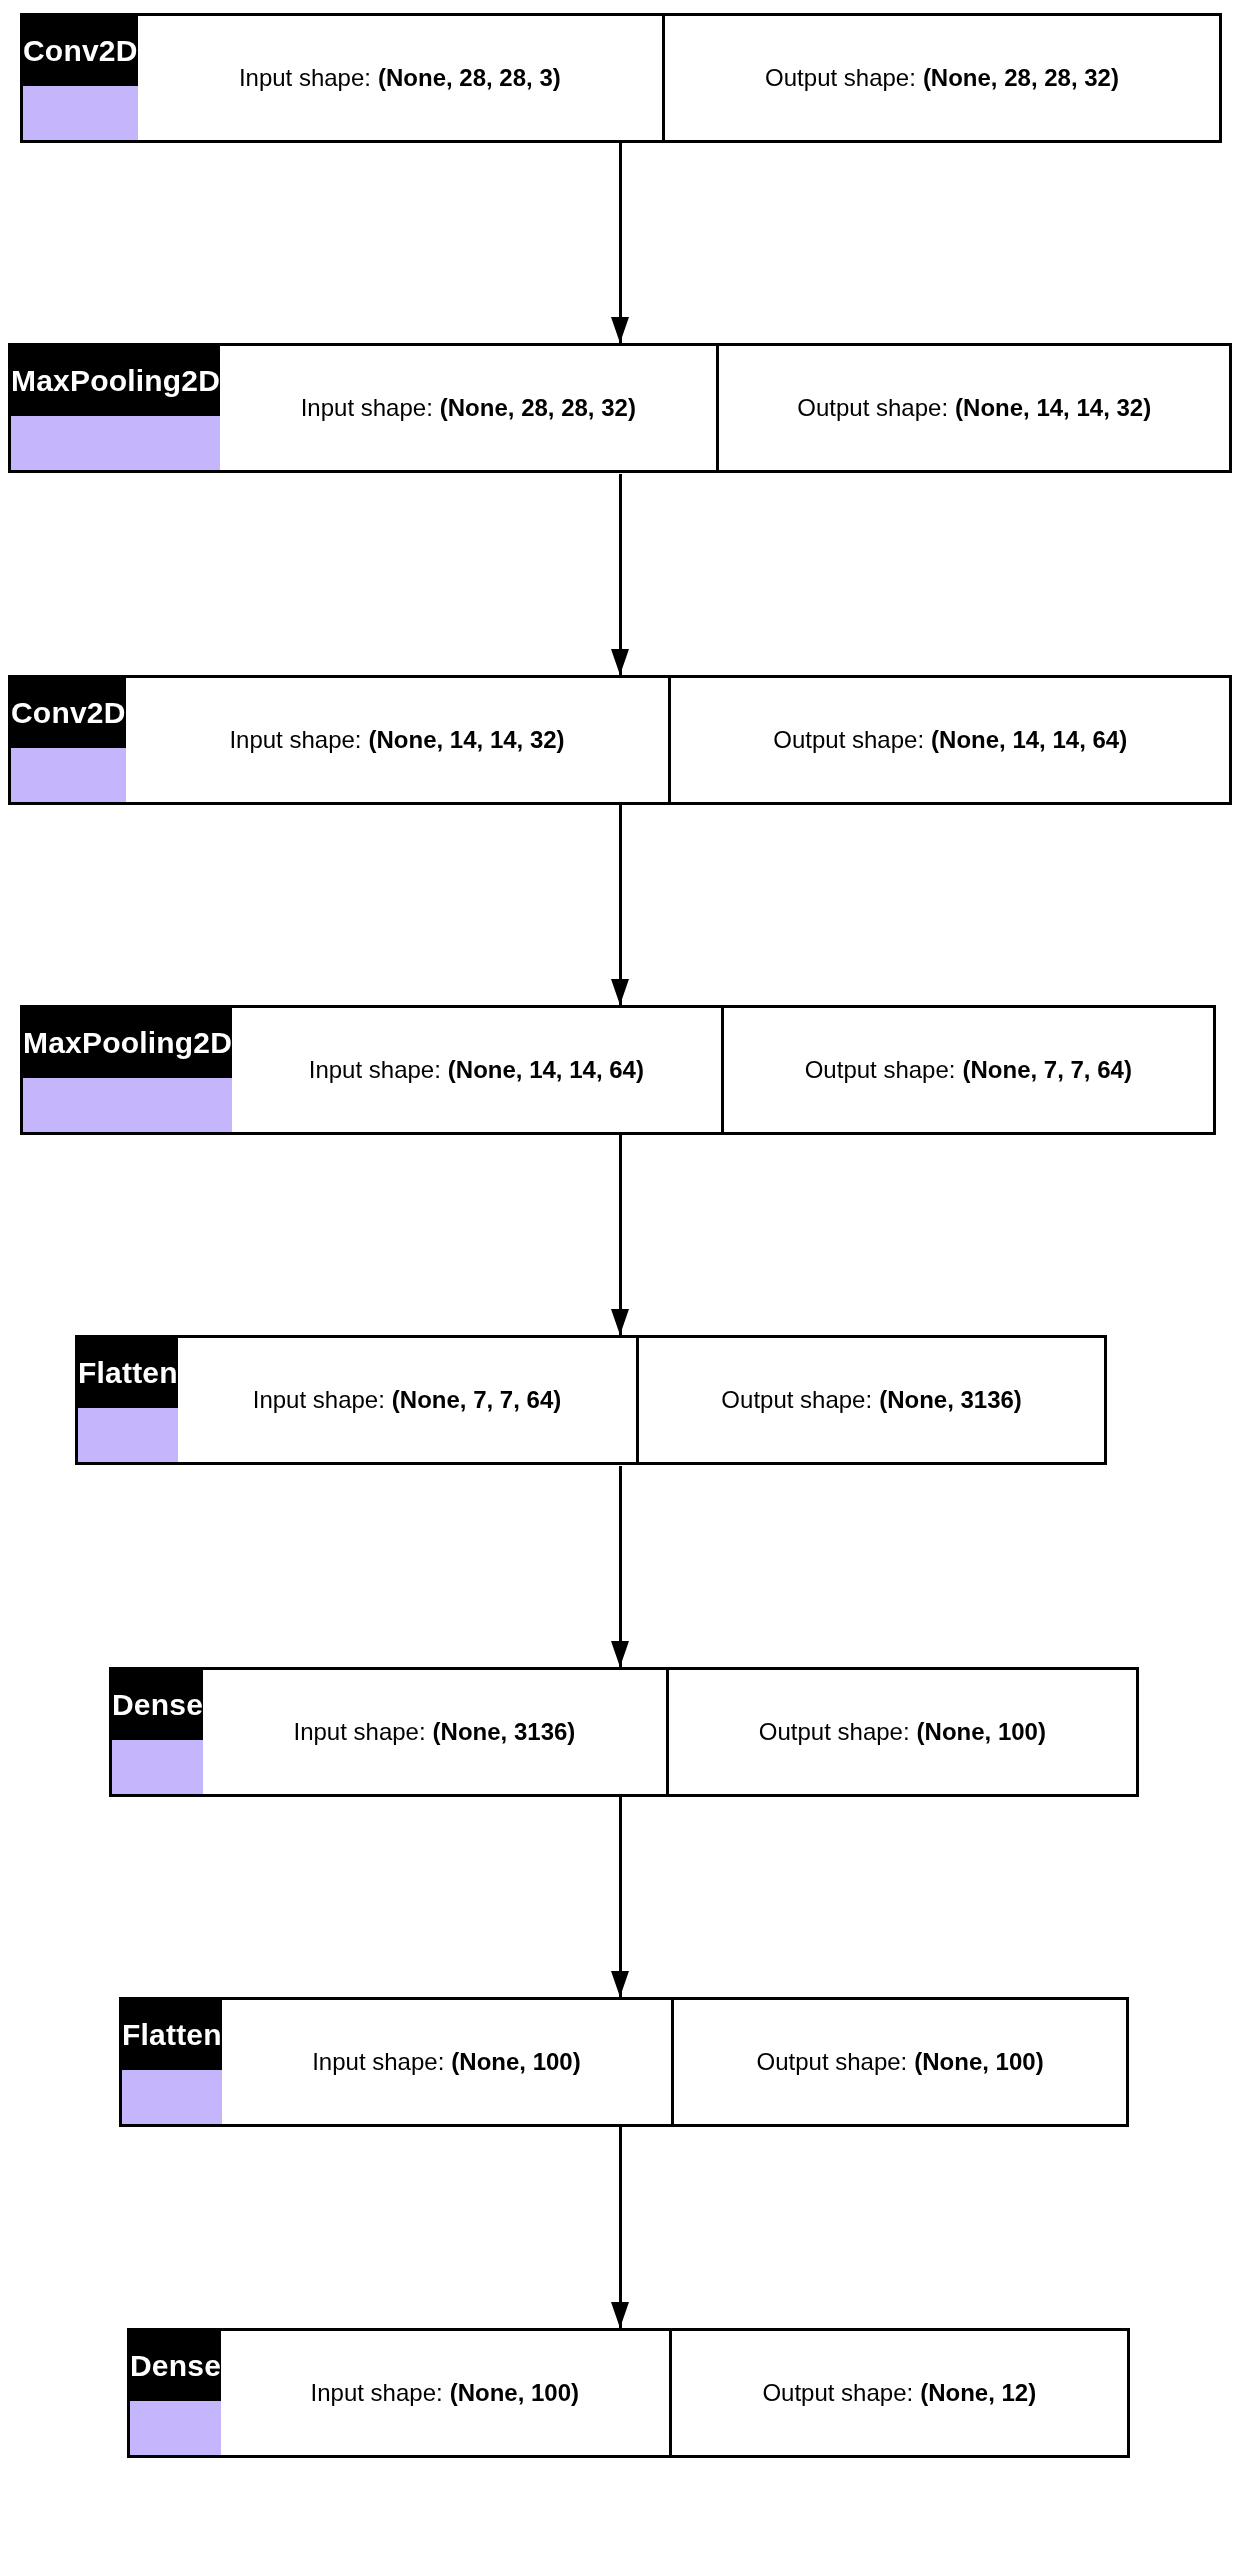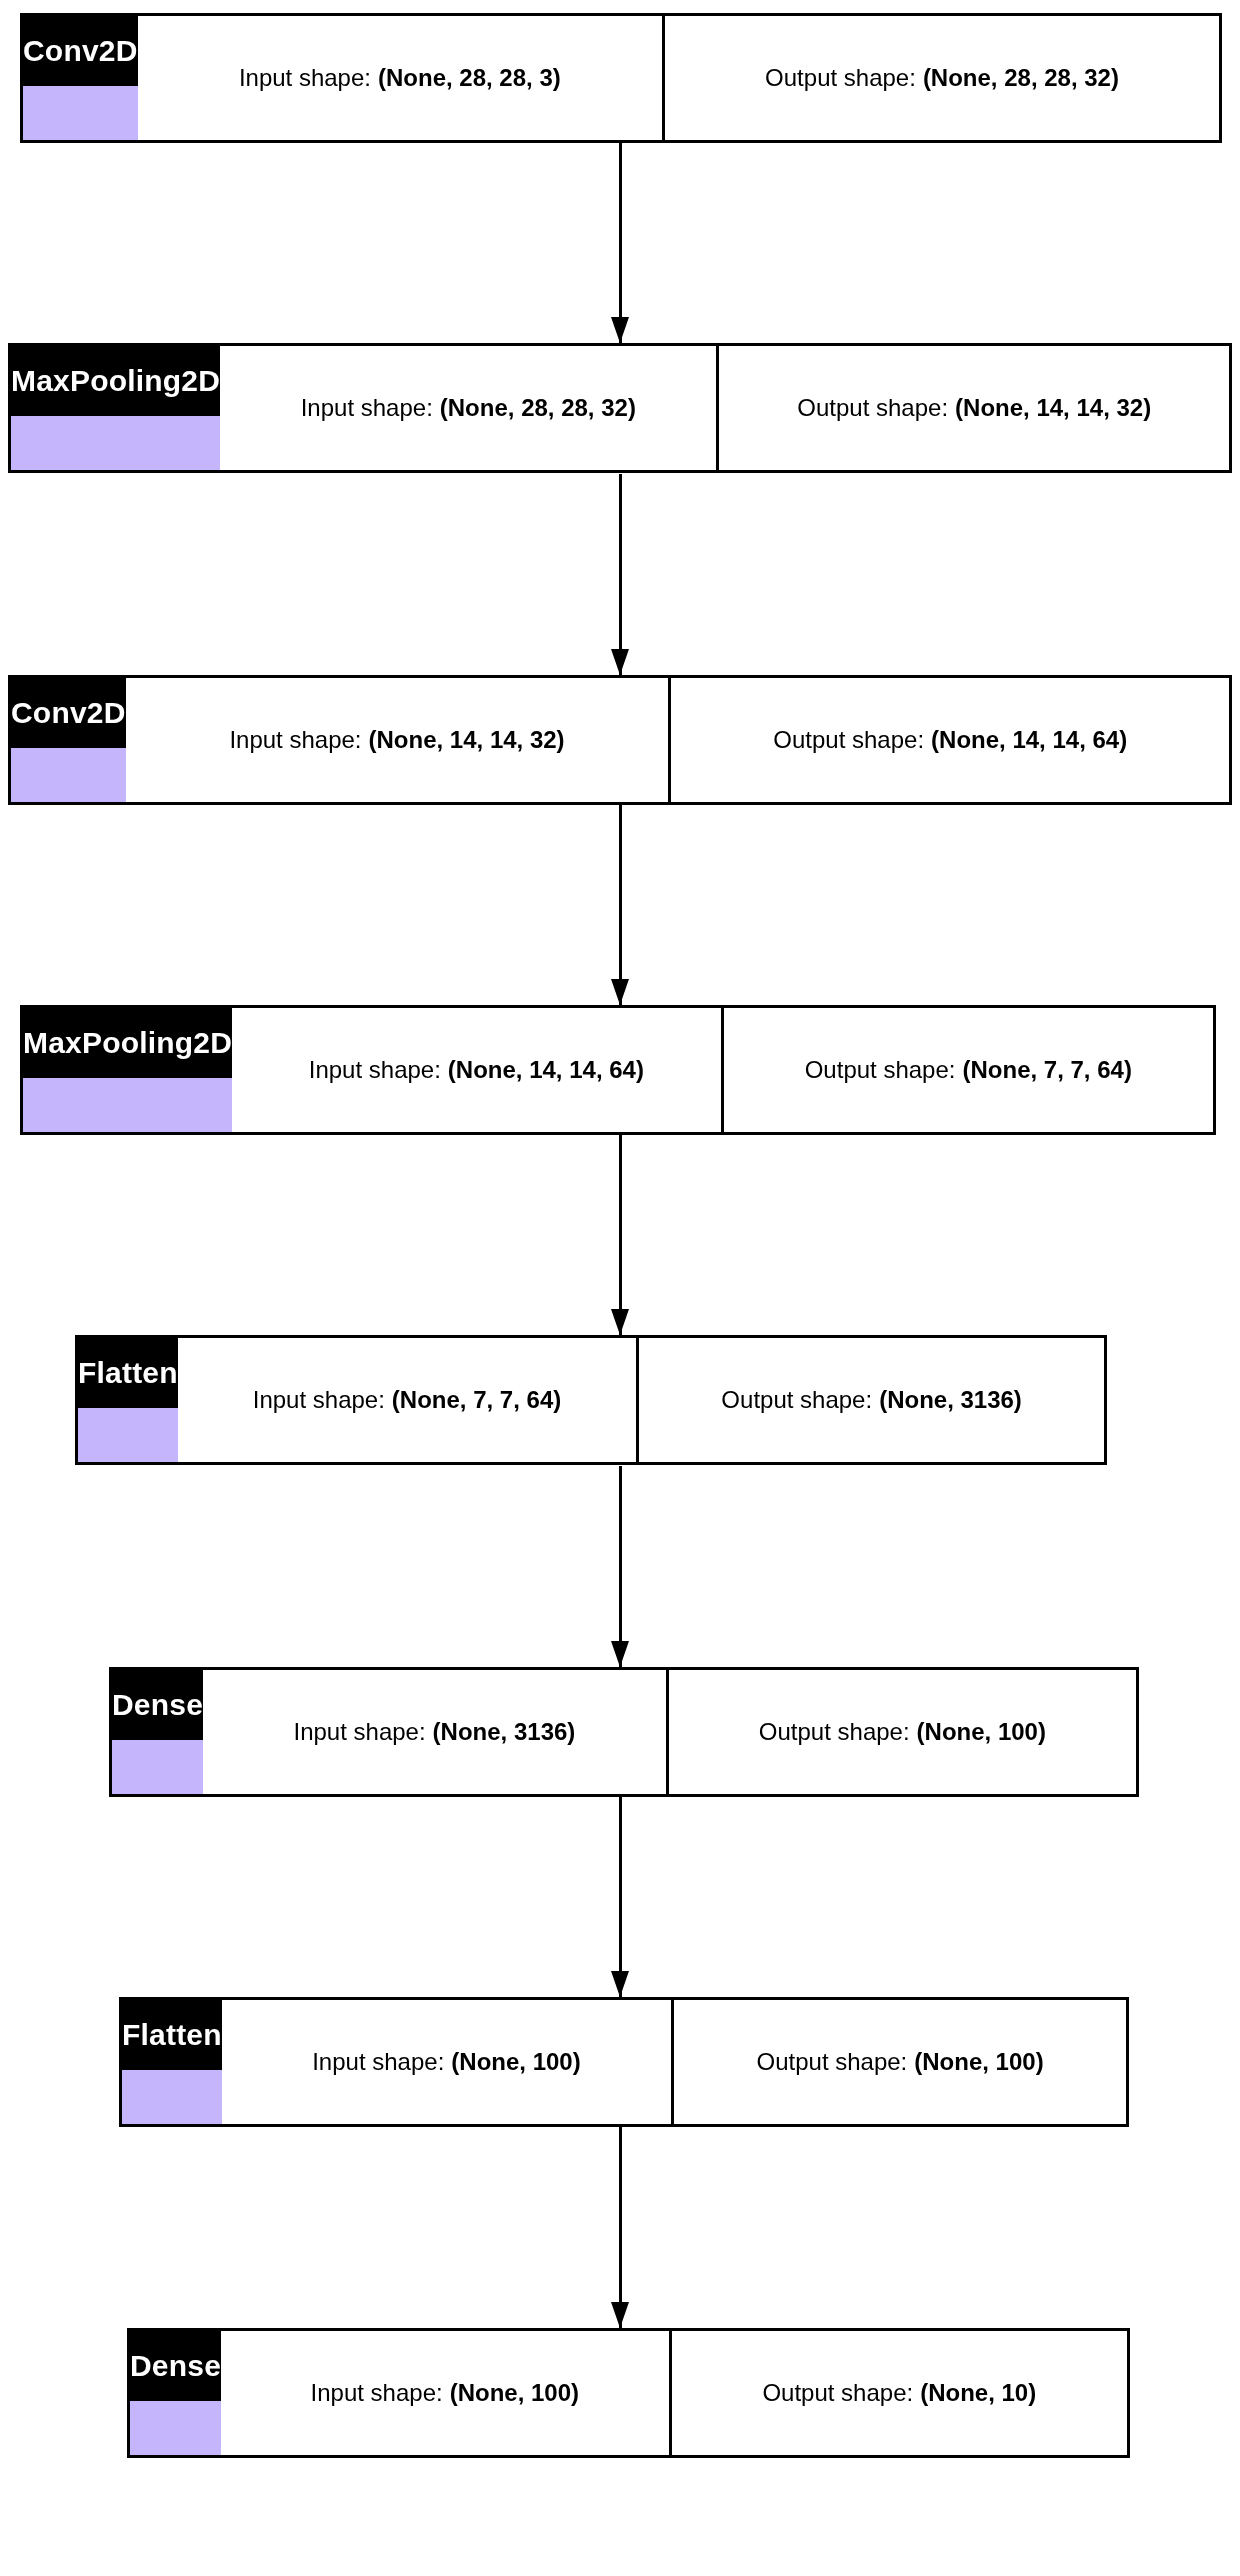--- a/index.html
+++ b/index.html
@@ -207,18 +207,18 @@
     </div>
     <div class="node" style="left: 127px; top: 2328px; width: 1003px; height: 130px;">
       <div class="node-header" style="height: 70px;">Dense</div>
       <div class="node-body">
         <div class="cell" style="flex: 0 0 49.4%;">
           <span class="lbl">Input shape:</span>
           <span class="val">(None, 100)</span>
         </div>
         <div class="cell">
           <span class="lbl">Output shape:</span>
-          <span class="val">(None, 10)</span>
+          <span class="val">(None, 12)</span>
         </div>
       </div>
     </div>
   </div>
 
 
 </body></html>

